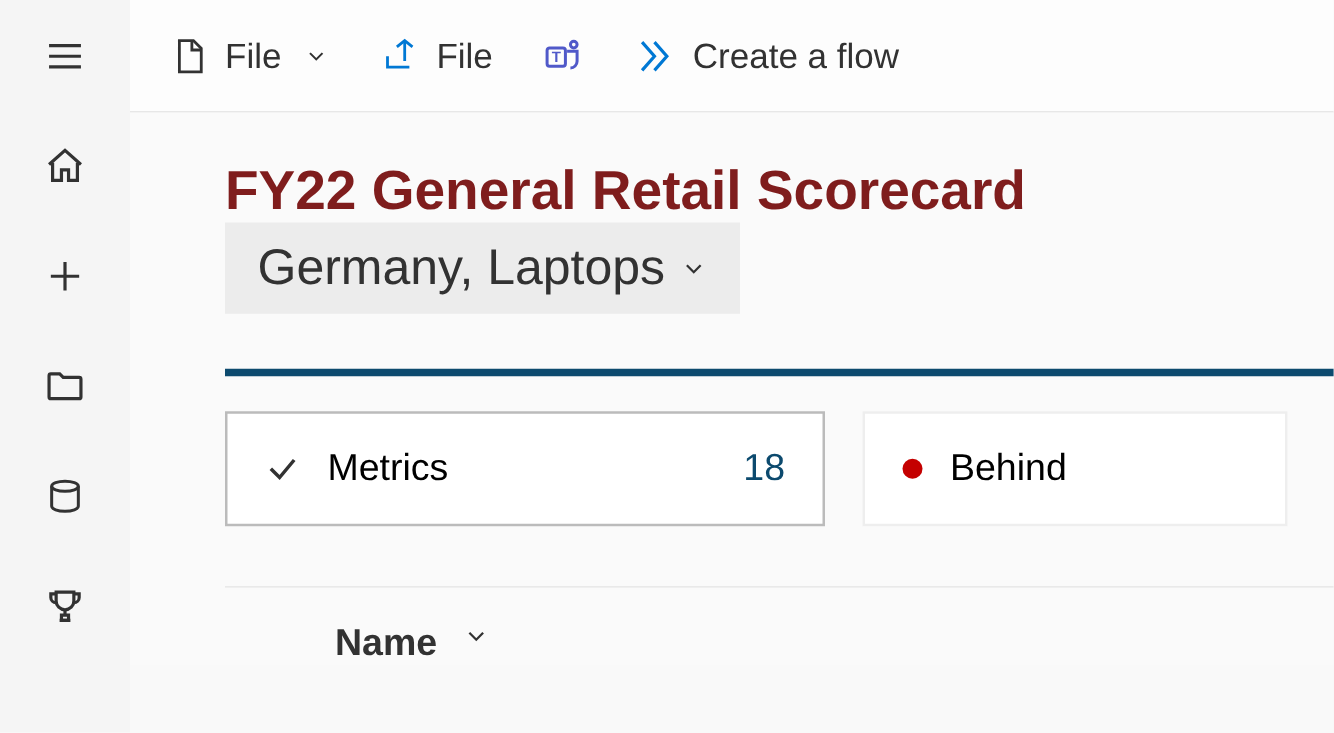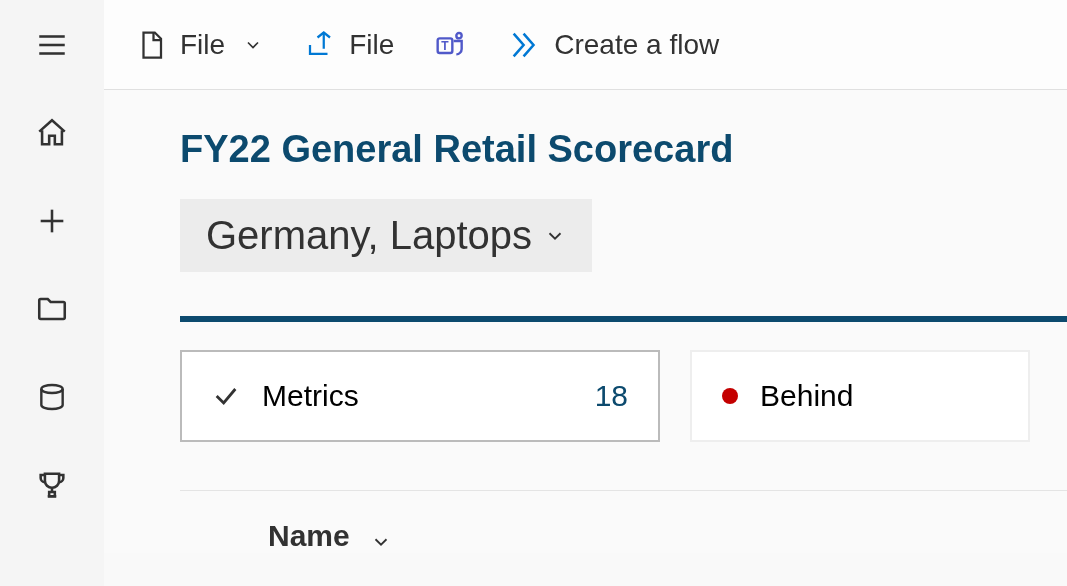--- a/index.html
+++ b/index.html
@@ -60,24 +60,23 @@
       justify-content: center;
     }
     .chevron {
       margin-left: 6px;
     }
     .content {
       padding: 38px 0 0 76px;
       background: #fafafa;
     }
     .title {
-      font-size: 38px;
+      font-size: 44px;
       font-weight: 700;
-      color: #0c4a6e;
-      margin-bottom: 28px;
+      color: #7f1d1d;
     }
     .filter-chip {
       display: inline-flex;
       align-items: center;
       gap: 12px;
       background: #ececec;
       padding: 14px 26px;
       font-size: 40px;
       color: #323232;
       cursor: pointer;
@@ -123,21 +122,21 @@
     .table-header {
       margin-top: 48px;
       padding-top: 28px;
       border-top: 1px solid #e4e4e4;
       display: flex;
       align-items: center;
       padding-left: 88px;
     }
     .col-name {
       display: flex;
-      align-items: flex-end;
+      align-items: flex-start;
       gap: 20px;
       font-size: 30px;
       font-weight: 600;
       color: #323232;
       cursor: pointer;
     }
     svg { display: block; }
   </style>
 </head>
 <body>

